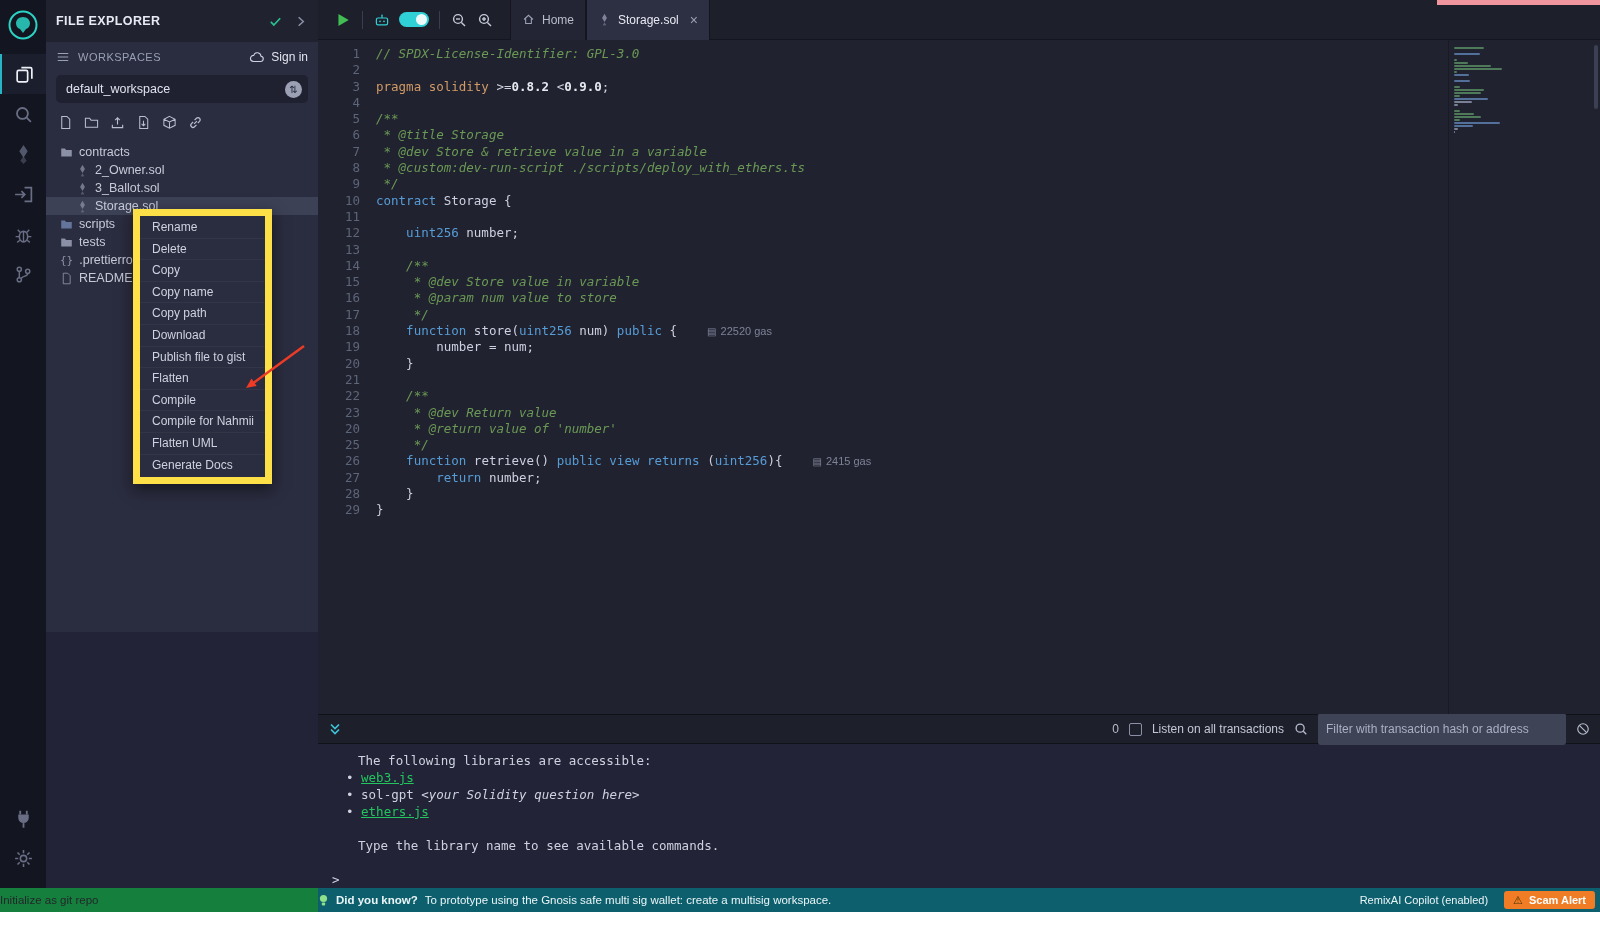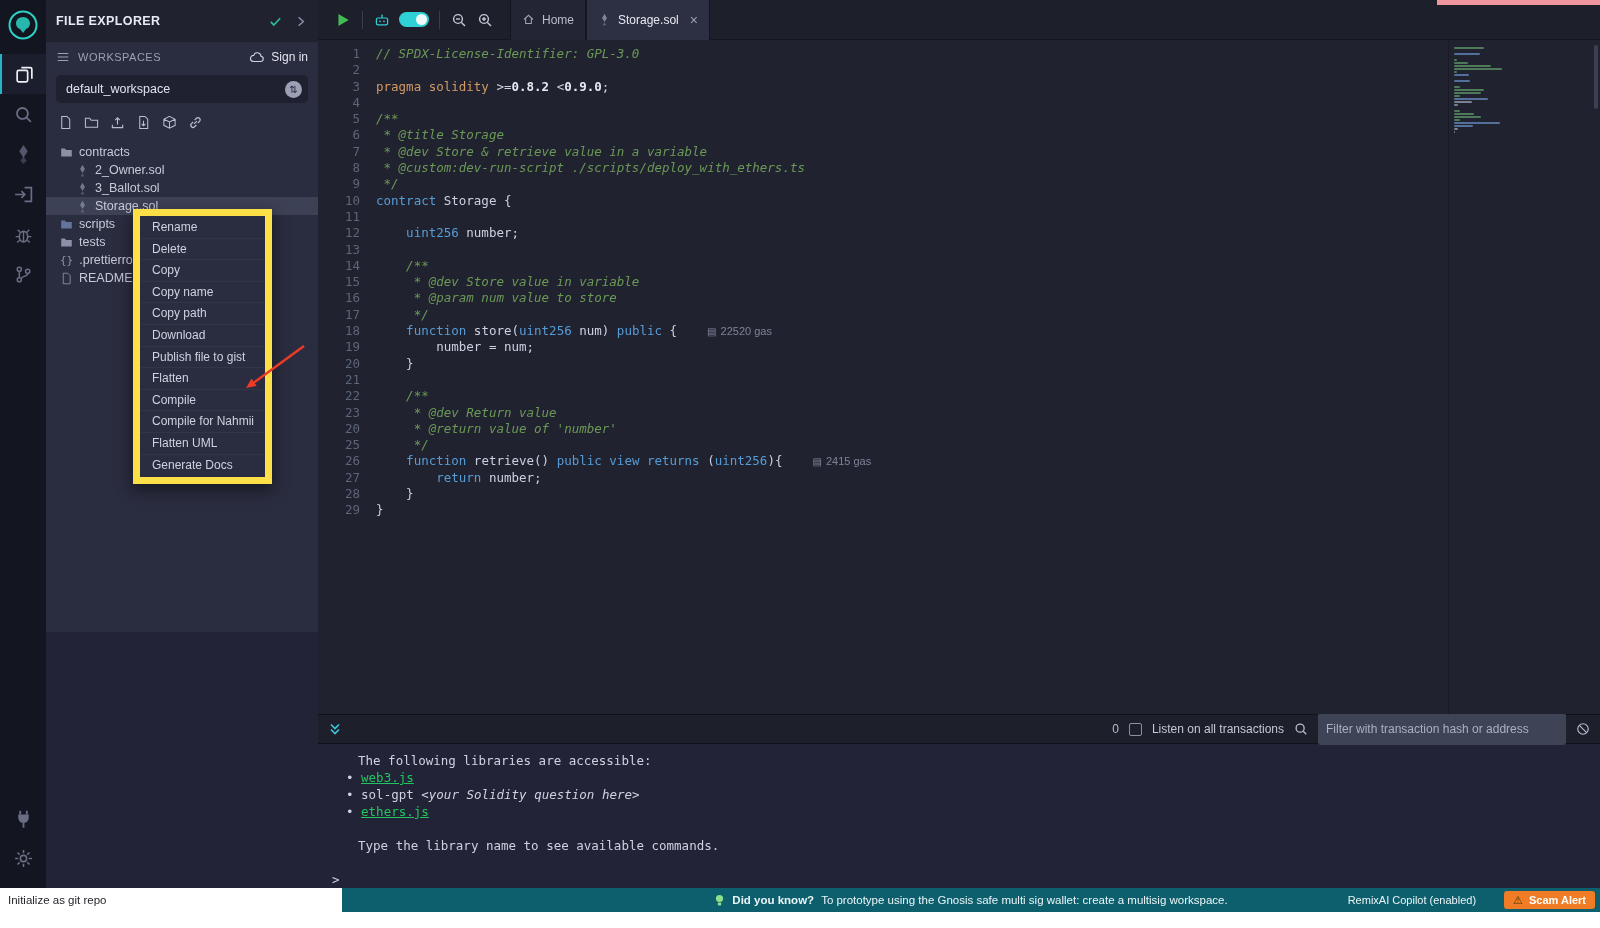--- a/index.html
+++ b/index.html
@@ -105,27 +105,27 @@
 
   .terminal{height:144px;background:#222336;font-family:"DejaVu Sans Mono",monospace;font-size:12.5px;line-height:17px;color:#ced2e0;padding-top:8px}
   .t-text{padding-left:40px}
   .t-bullet{padding-left:28px}
   .t-prompt{padding-left:14px}
   .ts-link{text-decoration:underline;color:#22c55e;cursor:pointer}
   .ts-italic{font-style:italic}
 
   
   .status-bar{position:absolute;left:0;bottom:16px;width:1600px;height:24px;display:flex;z-index:10}
-  .sb-left{width:342px;background:#ffffff;color:#25262b;font-size:11.5px;display:flex;align-items:center;padding-left:8px;cursor:pointer}
-  .sb-teal{flex:1;background:#0d5f6d;position:relative;display:flex;align-items:center;justify-content:center;color:#eaf5f7;font-size:11.5px}
+  .sb-left{width:318px;background:#15803d;color:#25262b;font-size:11.5px;display:flex;align-items:center;cursor:pointer}
+  .sb-teal{flex:1;background:#0d5f6d;position:relative;display:flex;align-items:center;justify-content:flex-start;color:#eaf5f7;font-size:11.5px}
   .sb-tip{display:flex;align-items:center;gap:7px}
   .sb-tip b{font-weight:700}
   .bulb{color:#8fe08a}
   .bulb svg{width:11px;height:13px}
-  .sb-right{position:absolute;right:5px;top:0;bottom:0;display:flex;align-items:center;gap:28px}
+  .sb-right{position:absolute;right:5px;top:0;bottom:0;display:flex;align-items:center;gap:16px}
   .copilot{font-size:11px;cursor:pointer}
   .scam{background:#f07c25;color:#ffffff;font-weight:700;border-radius:3px;padding:2.5px 9px;display:flex;gap:6px;align-items:center;font-size:11px;cursor:pointer}
   .scam .warn{color:#4a3205;font-weight:400}
   .bottom-white{position:absolute;left:0;bottom:0;width:100%;height:16px;background:#ffffff}
 </style>
 </head>
 <body>
 
 <div class="app">
   <div class="top-strip"></div>

